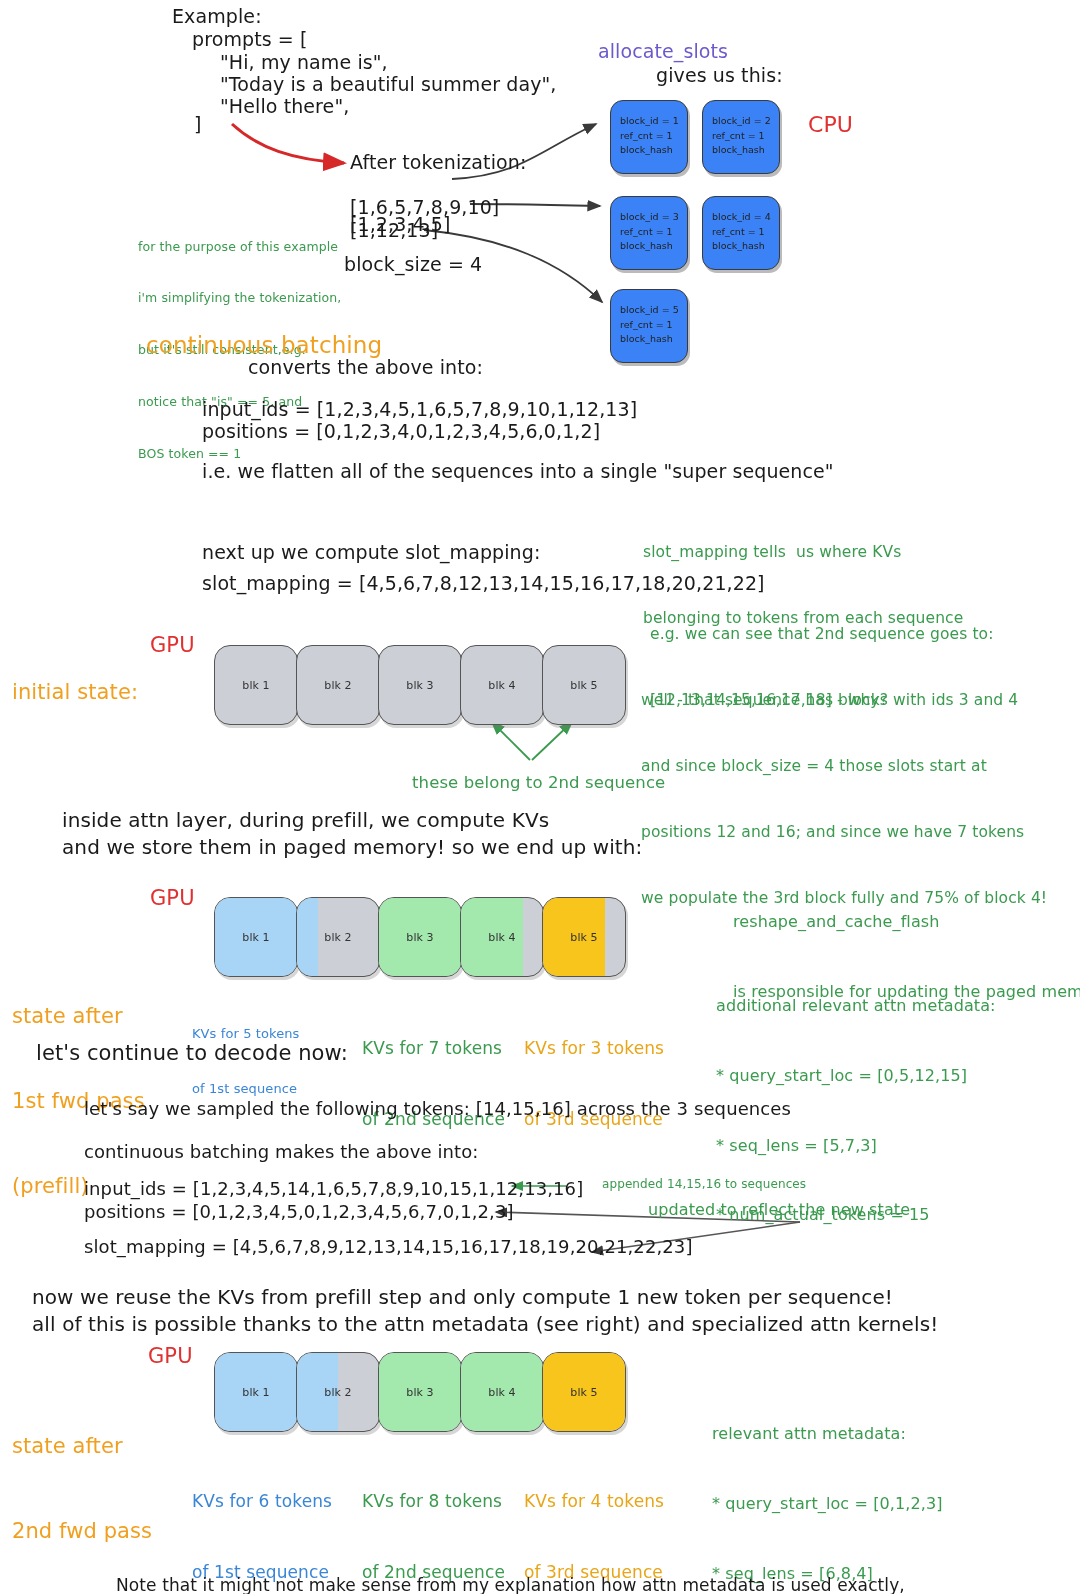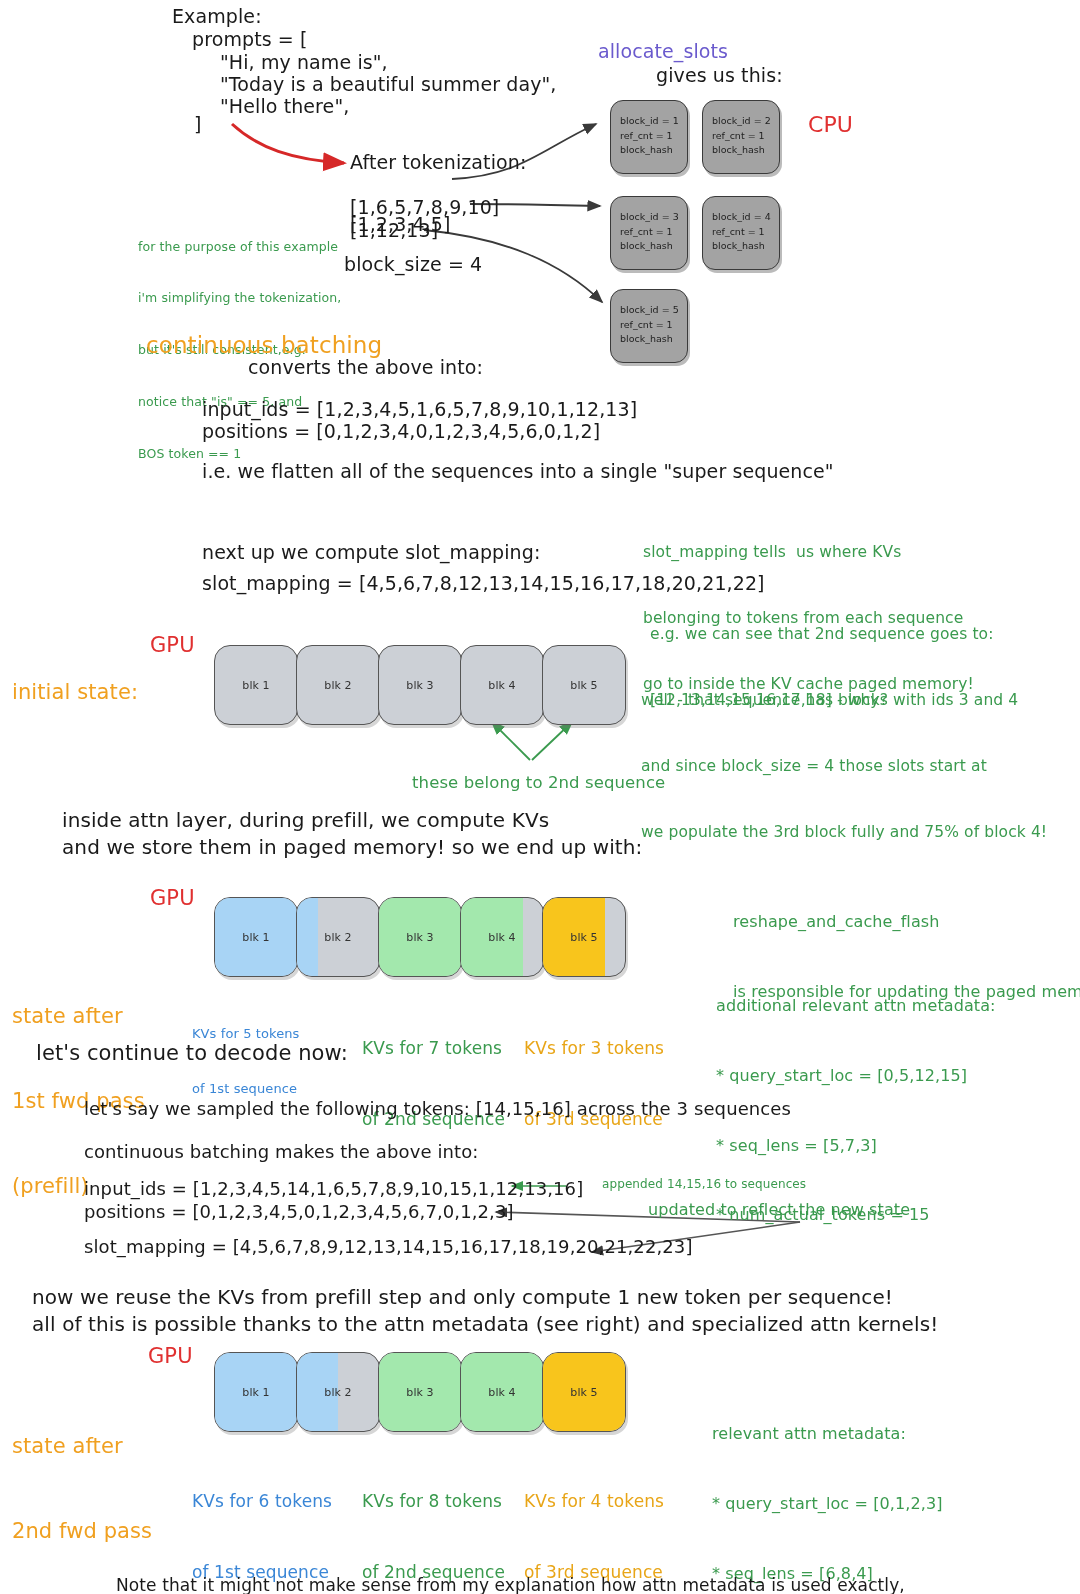--- a/index.html
+++ b/index.html
@@ -14,21 +14,21 @@
   .green{color:#3a9a4e;}
   .orange{color:#f0a020;}
   .red{color:#e03030;}
   .purple{color:#6a5acd;}
   .blue{color:#3a86d6;}
   .yellowtxt{color:#e8a517;}
 
   
   .cpu-card{
     position:absolute; width:78px; height:74px;
-    background:#a3a3a3; border:1.6px solid #3a3a3a; border-radius:13px;
+    background:#3b82f6; border:1.6px solid #3a3a3a; border-radius:13px;
     box-shadow:2px 3px 0 rgba(60,60,60,.35);
     font-size:9.5px; line-height:1.55; color:#222;
     padding:13px 0 0 9px; box-sizing:border-box;
   }
 
   
   .blkrow{position:absolute; height:56px;}
   .gblk{
     position:absolute; top:0; width:84px; height:80px;
     border:1.4px solid #555; border-radius:16px;
@@ -130,29 +130,29 @@
 <div class="abs hand blk-txt" style="left:248px; top:355px;">converts the above into:</div>
 <div class="abs hand blk-txt" style="left:202px; top:397px;">input_ids = [1,2,3,4,5,1,6,5,7,8,9,10,1,12,13]</div>
 <div class="abs hand blk-txt" style="left:202px; top:419px;">positions = [0,1,2,3,4,0,1,2,3,4,5,6,0,1,2]</div>
 <div class="abs hand blk-txt" style="left:202px; top:459px;">i.e. we flatten all of the sequences into a single "super sequence"</div>
 <div class="abs hand blk-txt" style="left:202px; top:540px;">next up we compute slot_mapping:</div>
 <div class="abs hand blk-txt" style="left:202px; top:571px;">slot_mapping = [4,5,6,7,8,12,13,14,15,16,17,18,20,21,22]</div>
 
 <div class="abs hand green" style="left:643px; top:497px; font-size:15.5px; line-height:1.42;">
   <div>slot_mapping tells  us where KVs</div>
   <div>belonging to tokens from each sequence</div>
-  <div>go to inside the KV cache paged memory!</div>
 </div>
 <div class="abs hand green" style="left:650px; top:579px; font-size:15.5px; line-height:1.42;">
   <div>e.g. we can see that 2nd sequence goes to:</div>
   <div>[12,13,14,15,16,17,18] - why?</div>
 </div>
 <div class="abs hand green" style="left:641px; top:645px; font-size:15.5px; line-height:1.42;">
   <div>well - that sequence has blocks with ids 3 and 4</div>
   <div>and since block_size = 4 those slots start at</div>
+  <div>positions 12 and 16; and since we have 7 tokens</div>
   <div>we populate the 3rd block fully and 75% of block 4!</div>
 </div>
 
 <div class="abs hand red" style="left:150px; top:632px; font-size:21px;">GPU</div>
 <div class="abs hand orange" style="left:12px; top:679px; font-size:21px;">initial state:</div>
 
 <div class="blkrow" style="left:214px; top:645px; width:400px;">
   <div class="gblk" style="left:0px;">
       <span class="lbl hand">blk 1</span>
     </div>

